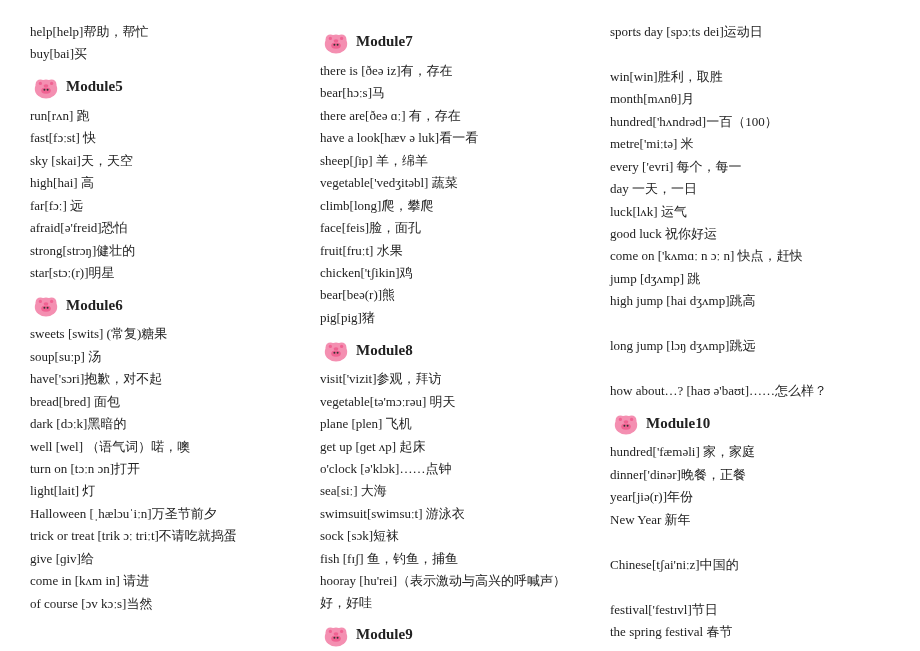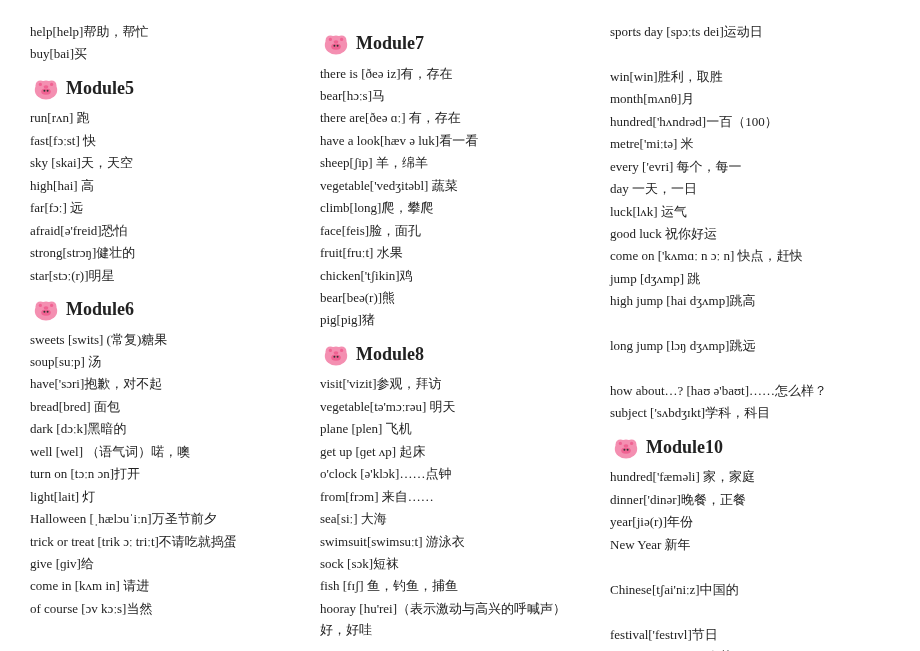--- a/index.html
+++ b/index.html
@@ -30,21 +30,21 @@
       font-size: 13px;
     }
     .col:first-child {
       padding-left: 0;
     }
     .module-header {
       display: flex;
       align-items: center;
       margin: 8px 0 4px 0;
       font-weight: bold;
-      font-size: 18px;
+      font-size: 15px;
     }
     .module-icon {
       width: 32px;
       height: 28px;
       margin-right: 4px;
       display: inline-block;
     }
     .module-icon svg {
       width: 100%;
       height: 100%;
@@ -169,21 +169,20 @@
             <ellipse cx="20" cy="16" rx="3" ry="2" fill="#f06292"></ellipse>
           </svg>
         </span>
         <span>Module8</span>
       </div>
       <div class="entry">visit['vizit]参观，拜访</div>
       <div class="entry">vegetable[tə'mɔːrəu] 明天</div>
       <div class="entry">plane [plen] 飞机</div>
       <div class="entry">get up [ɡet ʌp] 起床</div>
       <div class="entry">o'clock  [ə'klɔk]……点钟</div>
-      <div class="entry">from[frɔm] 来自……</div>
       <div class="entry">sea[siː] 大海</div>
       <div class="entry">swimsuit[swimsuːt] 游泳衣</div>
       <div class="entry">sock [sɔk]短袜</div>
       <div class="entry">fish [fɪʃ] 鱼，钓鱼，捕鱼</div>
       <div class="entry">hooray [hu'rei]（表示激动与高兴的呼喊声）好，好哇</div>
 
       <div class="module-header section-gap">
         <span class="module-icon">
           <svg viewBox="0 0 40 35" xmlns="http://www.w3.org/2000/svg">
             <ellipse cx="20" cy="20" rx="14" ry="12" fill="#f48fb1"></ellipse>
@@ -212,21 +211,20 @@
       <div class="entry">day 一天，一日</div>
       <div class="entry">luck[lʌk] 运气</div>
       <div class="entry">good luck 祝你好运</div>
       <div class="entry">come on ['kʌmɑː  n  ɔː  n] 快点，赶快</div>
       <div class="entry">jump [dʒʌmp] 跳</div>
       <div class="entry">high jump [hai dʒʌmp]跳高</div>
       <div class="entry">&nbsp;</div>
       <div class="entry">long jump [lɔŋ dʒʌmp]跳远</div>
       <div class="entry">&nbsp;</div>
       <div class="entry">how about…? [haʊ ə'baʊt]……怎么样？</div>
-      <div class="entry">subject ['sʌbdʒɪkt]学科，科目</div>
 
       <div class="module-header">
         <span class="module-icon">
           <svg viewBox="0 0 40 35" xmlns="http://www.w3.org/2000/svg">
             <ellipse cx="20" cy="20" rx="14" ry="12" fill="#f48fb1"></ellipse>
             <circle cx="13" cy="14" r="6" fill="#f48fb1"></circle>
             <circle cx="27" cy="14" r="6" fill="#f48fb1"></circle>
             <ellipse cx="20" cy="22" rx="6" ry="4" fill="#f06292"></ellipse>
             <circle cx="18" cy="21" r="1.2" fill="#333"></circle>
             <circle cx="22" cy="21" r="1.2" fill="#333"></circle>

